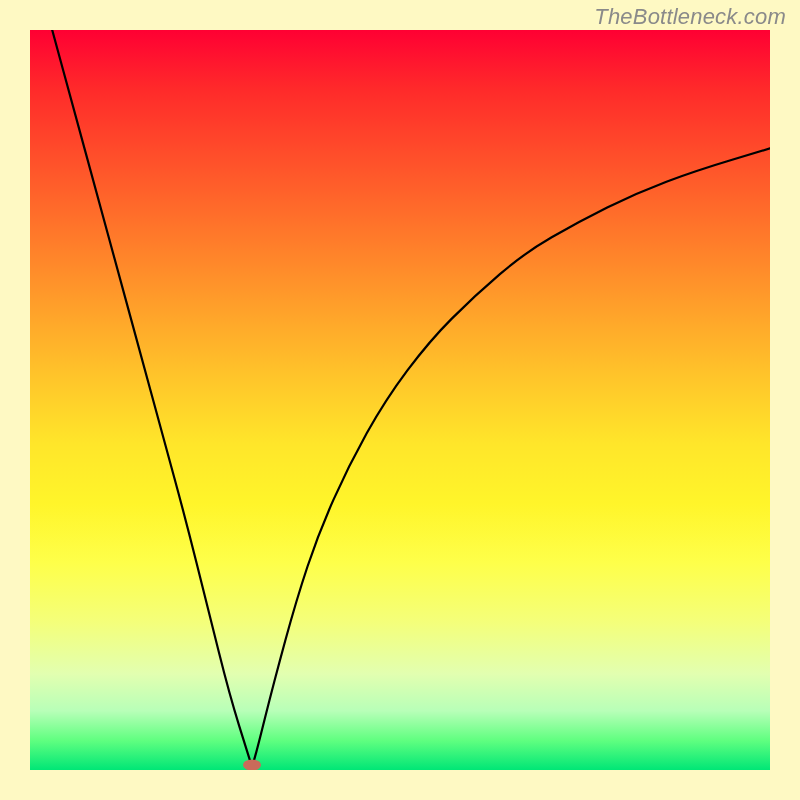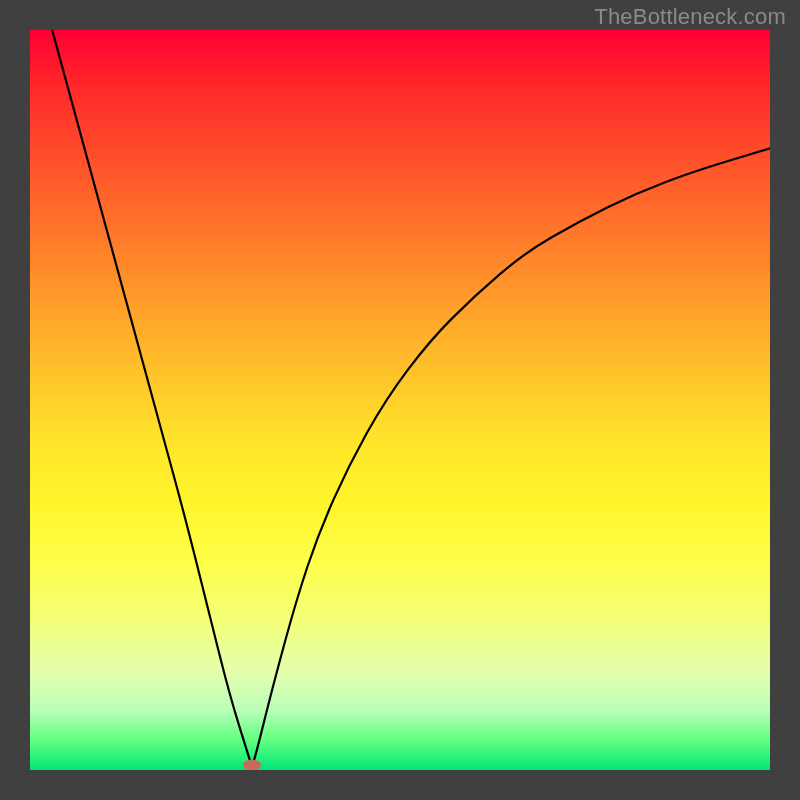--- a/index.html
+++ b/index.html
@@ -8,21 +8,22 @@
     width: 800px;
     height: 800px;
     overflow: hidden;
     background: #000;
     font-family: Arial, Helvetica, sans-serif;
   }
   .frame {
     position: relative;
     width: 800px;
     height: 800px;
-    background: #404040;
+    background: #fef9c3;
+    font-style: italic;
   }
   .plot-area {
     position: absolute;
     left: 30px;
     top: 30px;
     width: 740px;
     height: 740px;
     background: linear-gradient(
       to bottom,
       #ff0033 0%,

